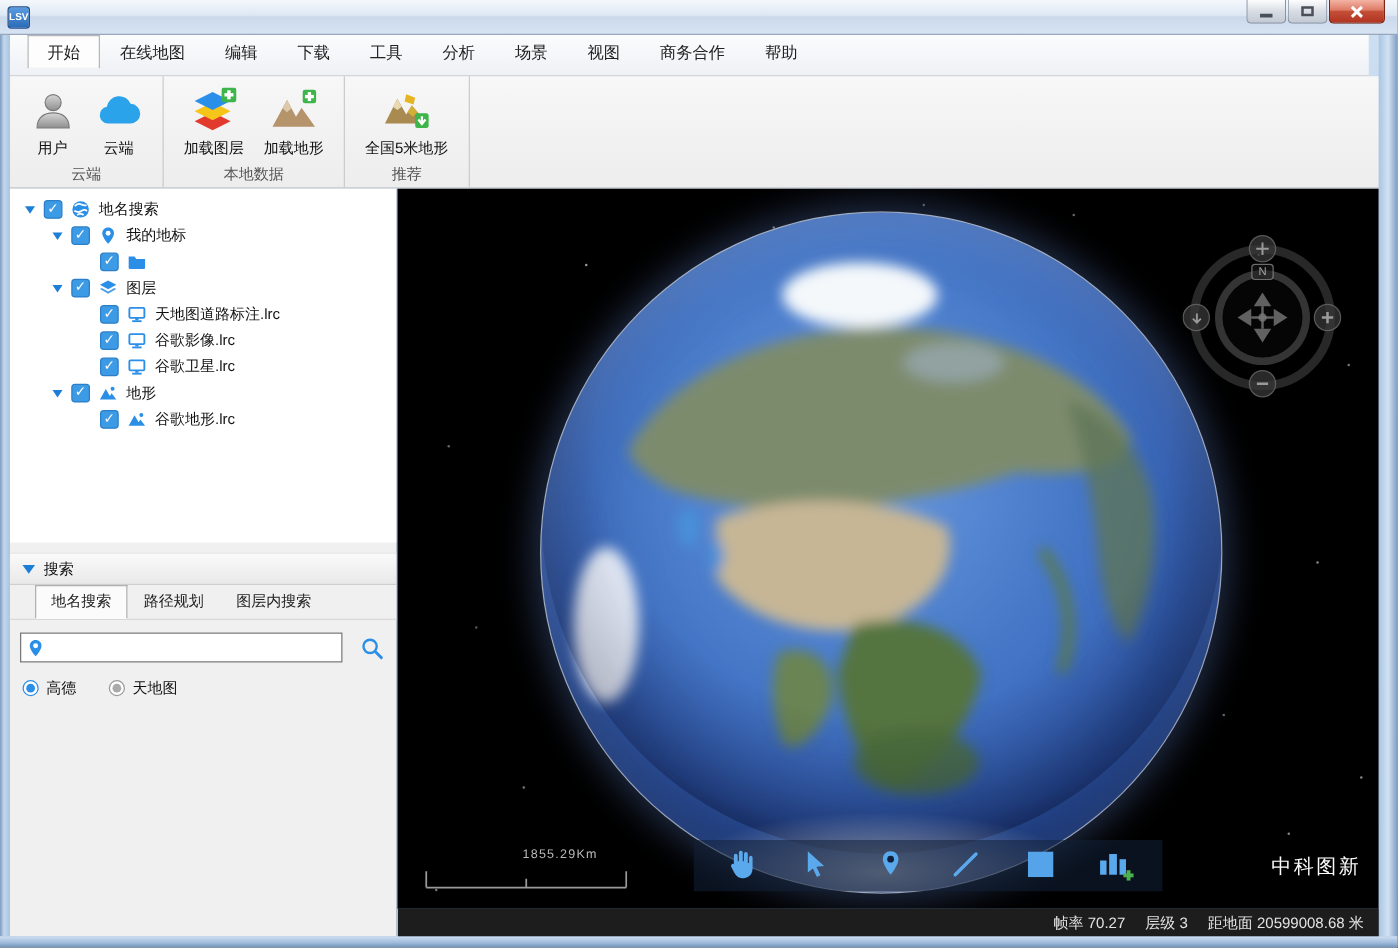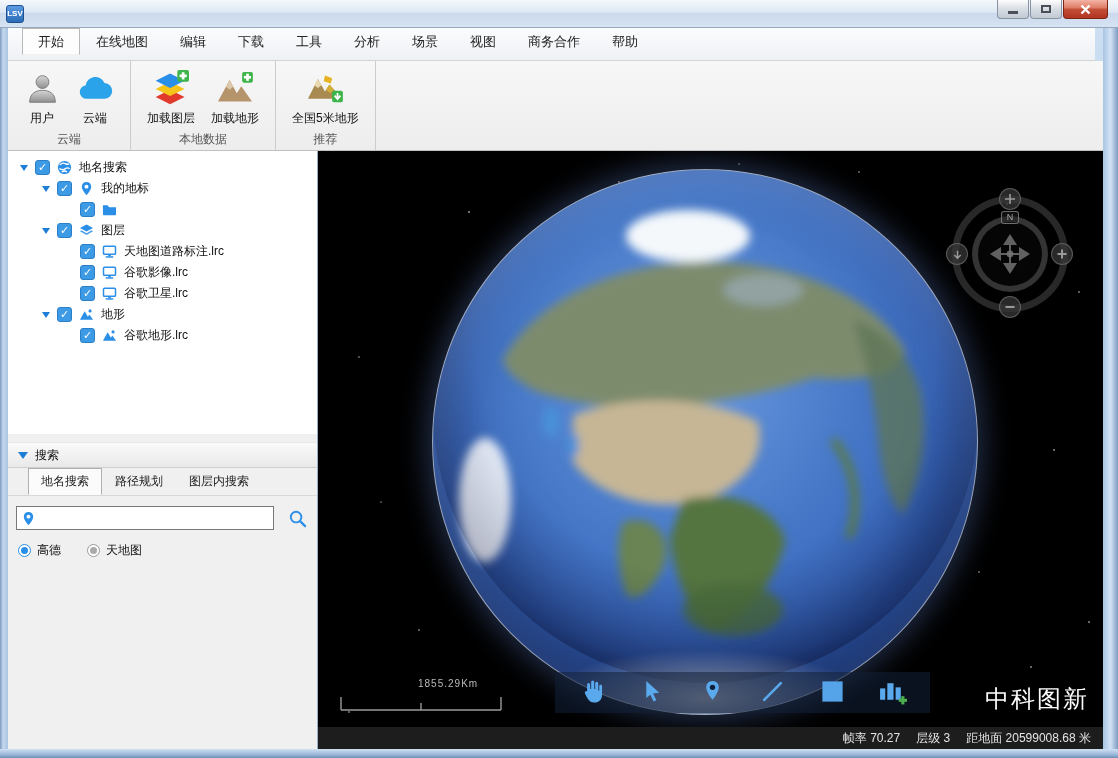--- a/index.html
+++ b/index.html
@@ -176,21 +176,21 @@
   
   .map-toolbar {
     position:absolute; left:237px; top:521px; width:375px; height:41px;
     background:rgba(18,32,56,0.55);
     display:flex; align-items:center; justify-content:space-around; padding:0 8px;
   }
   .mt-btn { width:40px; height:36px; display:flex; align-items:center; justify-content:center; cursor:pointer; }
   
   .scale-label { position:absolute; left:100px; top:527px; color:#b9b9b9; font-size:10px; letter-spacing:1px; }
   .scale-bar { position:absolute; left:22px; top:545px; }
-  .watermark { position:absolute; right:14px; top:532px; color:#fdfdfd; font-size:24px; letter-spacing:2px; }
+  .watermark { position:absolute; right:14px; top:532px; color:#fdfdfd; font-size:16px; letter-spacing:2px; }
   
   .status-bar {
     position:absolute; left:318px; top:727px; width:785px; height:22px;
     background:#1d1d1d; color:#e4e4e4; display:flex; align-items:center;
     justify-content:flex-end; padding-right:12px; font-size:12px;
   }
   .status-seg { margin-left:16px; white-space:nowrap; }
   
   .edge-left { position:absolute; left:0; top:28px; width:8px; height:721px;
     background:linear-gradient(90deg,#7e9cc0,#c4d8ee 40%,#a9c4e2); }

